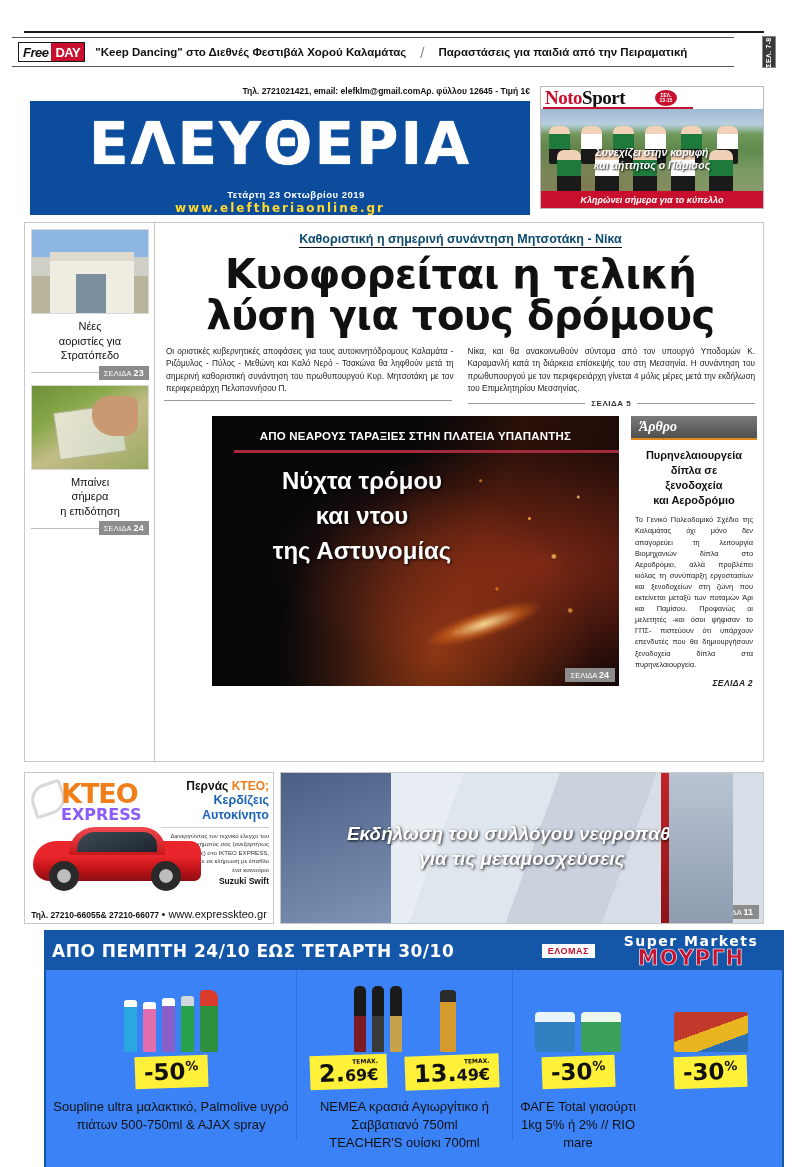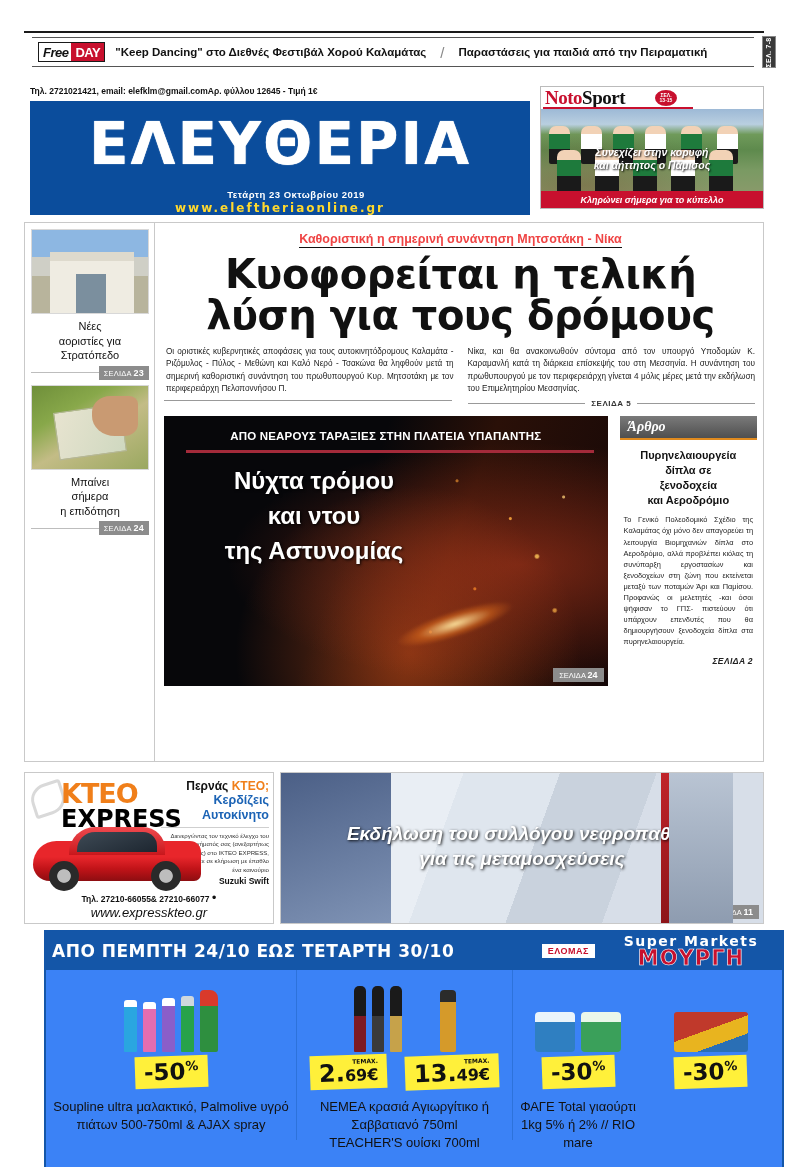--- a/index.html
+++ b/index.html
@@ -13,21 +13,21 @@
   .page {
     position: relative;
     width: 800px; height: 1167px;
     background: #ffffff;
     padding: 0;
   }
 
   
   .top-rule { position:absolute; left:24px; top:31px; width:740px; height:2px; background:#1a1a1a; }
   .freeday-bar {
-    position: absolute; left: 32px; top: 37px; width: 722px; height: 30px;
+    position: absolute; left: 12px; top: 37px; width: 722px; height: 30px;
     border-top: 1px solid #555; border-bottom: 1px solid #555;
     display: flex; align-items: center; gap: 10px; padding-left: 6px;
   }
   .freeday-logo {
     display:flex; align-items:center; border:1.5px solid #1a1a1a; height:20px;
     font-weight:bold; font-size:13px; letter-spacing:-0.5px;
   }
   .freeday-logo .fd-free { padding:0 3px 0 4px; color:#111; font-style:italic; }
   .freeday-logo .fd-day { background:#c8102e; color:#fff; padding:1px 4px; height:100%;
     display:flex; align-items:center; font-style:normal; }
@@ -37,21 +37,21 @@
     position:absolute; right:24px; top:36px; width:14px; height:32px;
     background:#3a3a3a; color:#fff; font-size:7px; font-weight:bold;
     display:flex; align-items:center; justify-content:center;
     border:1px solid #888;
   }
   .side-tab span { transform: rotate(-90deg); white-space:nowrap; letter-spacing:0.3px; }
 
   
   .contact-row {
     position:absolute; left:30px; top:86px; width:500px;
-    display:flex; justify-content:flex-start; align-items:baseline;
+    display:flex; justify-content:flex-end; align-items:baseline;
     font-size:8.5px; color:#111; font-weight:600;
   }
   .issue-info { font-size:8.5px; font-weight:bold; color:#111; }
 
   
   .masthead {
     position:absolute; left:30px; top:101px; width:500px; height:114px;
     background:#0b4d9c; overflow:hidden;
   }
   .mast-title {
@@ -151,21 +151,21 @@
   .sb-pagerow .dash { flex:1; height:1px; background:#bdbdbd; }
   .page-badge {
     background:#8c8c8c; color:#fff; font-size:7.5px; padding:2px 5px;
     letter-spacing:0.2px; white-space:nowrap;
   }
   .page-badge b { font-size:9px; }
 
   
   .main-col { position:absolute; left:131px; top:0; width:609px; height:100%; padding:6px 8px; }
   .kicker {
-    text-align:center; font-size:12.5px; font-weight:bold; color:#ef4444;
+    text-align:center; font-size:12.5px; font-weight:bold; color:#0c4a6e;
     border-bottom:1.5px solid #111; display:inline-block;
     padding-bottom:1px; margin:2px 0 0 0;
   }
   .kicker-wrap { text-align:center; }
   .headline {
     text-align:center; font-size:40px; font-weight:bold; line-height:1.02;
     color:#111; margin-top:6px; letter-spacing:-0.5px;
     font-family:"DejaVu Sans", sans-serif;
   }
   .headline .l2 { display:block; }
@@ -174,21 +174,21 @@
   }
   .lede p {
     flex:1; font-size:8.2px; line-height:1.52; color:#222; text-align:justify;
   }
   .lede-rule-row { display:flex; align-items:center; gap:6px; margin:4px 2px 0 2px; }
   .lede-rule-row .ln { flex:1; height:1px; background:#999; }
   .lede-page { font-size:8px; font-weight:bold; color:#333; letter-spacing:0.5px; }
   .lede-left-rule { flex:1; height:1px; background:#999; margin-top:5px; }
 
   
-  .lower { display:flex; gap:12px; margin-top:8px; }
+  .lower { display:flex; gap:12px; margin-top:8px;margin-left:48px; }
   .big-photo {
     position:relative; width:452px; height:270px; overflow:hidden;
     background:#0a0406;
   }
   .bp-sparks {
     position:absolute; inset:0;
     background:
       radial-gradient(circle at 78% 38%, rgba(255,170,60,.85) 0 1px, transparent 2px),
       radial-gradient(circle at 84% 52%, rgba(255,200,90,.8) 0 1.4px, transparent 3px),
       radial-gradient(circle at 70% 64%, rgba(255,140,40,.7) 0 1px, transparent 2px),
@@ -249,21 +249,21 @@
   .kteo {
     position:relative; width:250px; height:152px; border:1px solid #c9c9c9;
     background:#fff; overflow:hidden;padding-left:41px;
   }
   .kteo-logo { position:absolute; left:36px; top:8px; }
   .kteo-logo .k1 {
     font-size:27px; font-weight:bold; color:#f07f1a; letter-spacing:-1px;
     line-height:0.95; font-family:"DejaVu Sans", sans-serif;
   }
   .kteo-logo .k2 {
-    font-size:24px; font-weight:bold; color:#000000; letter-spacing:0px;
+    font-size:16px; font-weight:bold; color:#8b5cf6; letter-spacing:0px;
     line-height:1; font-family:"DejaVu Sans", sans-serif;
   }
   .kteo-swoosh {
     position:absolute; left:6px; top:10px; width:34px; height:32px;
     border:3px solid #d9d9d9; border-radius:50% 10% 50% 10%;
     transform:rotate(-18deg);
   }
   .kteo-right { position:absolute; right:4px; top:6px; width:108px; text-align:right; }
   .kteo-q1 { font-size:12px; font-weight:bold; color:#111; }
   .kteo-q1 .or { color:#f07f1a; }
@@ -291,21 +291,21 @@
   }
   .kteo-car .w1, .kteo-car .w2 {
     position:absolute; bottom:0; width:30px; height:30px; border-radius:50%;
     background:radial-gradient(circle,#bdbdbd 0 30%, #2a2a2a 34% 100%);
   }
   .kteo-car .w1 { left:16px; } .kteo-car .w2 { left:118px; }
   .kteo-phone {
     position:absolute; left:0; bottom:3px; width:100%; text-align:center;
     font-size:8.5px; font-weight:bold; color:#111;
   }
-  .kteo-phone .url { font-weight:normal; font-size:13px;font-style:italic; }
+  .kteo-phone .url { font-weight:normal; font-size:11px; }
 
   .nephro {
     position:relative; width:484px; height:152px; overflow:hidden;
     border:1px solid #c9c9c9;
     background:
       linear-gradient(110deg, #cfd7e6 0 16%, #e9eef4 16% 34%, #dfe6ee 34% 52%, #c9d2dd 52% 70%, #d7dee8 70% 100%);
   }
   .nephro::before {
     content:""; position:absolute; left:0; top:0; width:110px; height:100%;
     background:linear-gradient(160deg,#4b5f86,#7f93b5);

